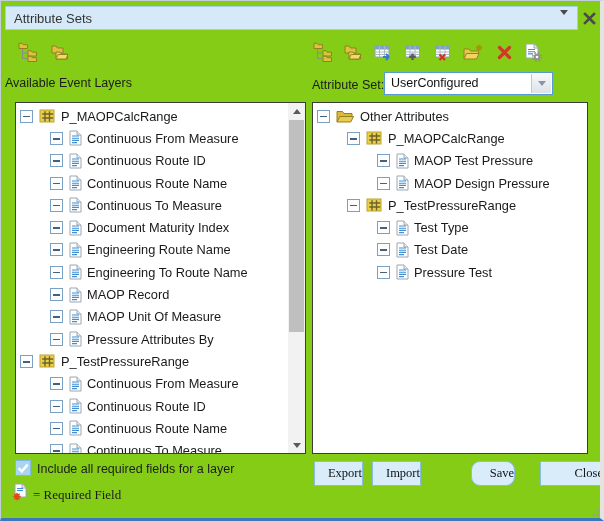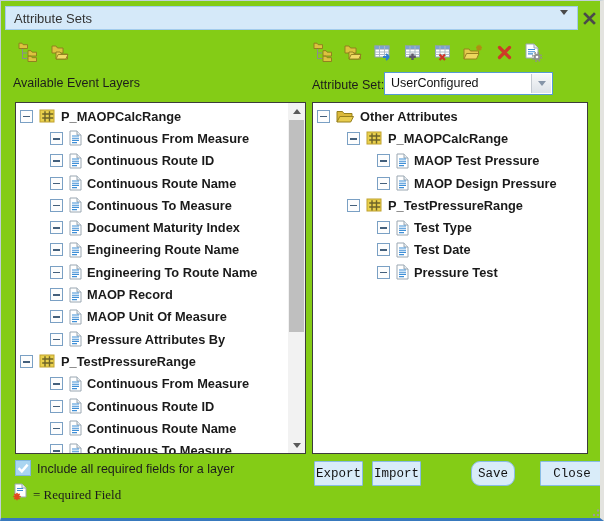--- a/index.html
+++ b/index.html
@@ -14,32 +14,32 @@
   #menu-btn { position:absolute; right:7px; top:8px; width:10px; height:8px; cursor:default; }
   .tri-down-dk { width:0; height:0; border-left:4px solid transparent; border-right:4px solid transparent; border-top:5px solid #4a4a4a; }
   #close-btn { position:absolute; left:581px; top:10px; width:15px; height:15px; }
 
   
   .tool-btn { position:absolute; top:40px; width:22px; height:22px; display:flex; align-items:center; justify-content:center; }
   .icon { display:inline-flex; align-items:center; justify-content:center; }
   .icon svg { display:block; }
 
   
-  #available-label { position:absolute; left:12px; top:75px; font-size:12.5px; color:#1c1c1c; }
+  #available-label { position:absolute; left:4px; top:75px; font-size:12.5px; color:#1c1c1c; }
   #attrset-label  { position:absolute; left:311px; top:77px; font-size:12.5px; color:#1c1c1c; }
   #attrset-combo { position:absolute; left:383px; top:71px; width:169px; height:23px; background:#fff;
                    border:1px solid #569ad4; }
   #attrset-combo .combo-value { position:absolute; left:6px; top:3px; font-size:12.5px; color:#111; }
   #attrset-combo .combo-btn { position:absolute; right:1px; top:1px; bottom:1px; width:20px;
                    background:linear-gradient(#f7f8f9,#dde2e8); border-left:1px solid #c3c9d0;
                    display:flex; align-items:center; justify-content:center; }
   .tri-down-combo { width:0; height:0; border-left:4px solid transparent; border-right:4px solid transparent; border-top:5px solid #8695a8; }
 
   
-  .panel { position:absolute; top:101px; height:352px; background:#fff; border:1px solid #3c3c3c; overflow:hidden;font-weight:bold; }
+  .panel { position:absolute; top:101px; height:352px; background:#fff; border:1px solid #3c3c3c; overflow:hidden; }
   #left-panel  { left:14px;  width:291px; }
   #right-panel { left:311px; width:276px; }
   #left-tree { position:absolute; left:0; top:0; right:17px; bottom:0; overflow:hidden; padding-top:2px; }
   #right-tree { position:absolute; left:0; top:0; right:0; bottom:0; overflow:hidden; padding-top:2px; }
 
   .tree-row { height:22.3px; display:flex; align-items:center; white-space:nowrap; }
   .expander { flex:none; width:13px; height:13px; background:#fdfdfd; border:1px solid #7aa0c4;
               margin-right:6px; position:relative; }
   .expander i { position:absolute; left:2px; right:2px; top:5px; height:1.6px; background:#44607c; display:block; }
   .tree-row .icon { flex:none; margin-right:5px; }
@@ -53,21 +53,21 @@
   .tri-down-sb { width:0; height:0; border-left:4px solid transparent; border-right:4px solid transparent; border-top:5px solid #5a5a5a; }
   #scroll-thumb { position:absolute; left:1px; width:15px; top:17px; height:212px; background:#bfbfbf; }
 
   
   #include-checkbox { position:absolute; left:14px; top:459px; width:16px; height:16px; }
   #include-label { position:absolute; left:36px; top:461px; font-size:12.5px; color:#1c1c1c;text-align:right; }
   #legend-icon { position:absolute; left:11px; top:482px; }
   #legend-text { position:absolute; left:32px; top:486px; font-size:13px; color:#1c1c1c;font-family:Liberation Serif, serif; }
 
   .btn { position:absolute; top:460px; height:25px; background:#d9ecf9; border:1px solid #88bce4;
-         font-family:Liberation Mono, monospace; font-size:12.5px; color:#111; border-radius:1px; }
+         font-family:Liberation Serif, serif; font-size:12.5px; color:#111; border-radius:1px;text-align:right; }
   #btn-export { left:313px; width:49px; }
   #btn-import { left:371px; width:49px; }
   #btn-save   { left:470px; width:44px;border-radius:9px; }
   #btn-close  { left:539px; width:64px; }
 
   #resize-grip { position:absolute; left:590px; top:502px; width:14px; height:15px; }
 </style>
 </head>
 <body>
 

